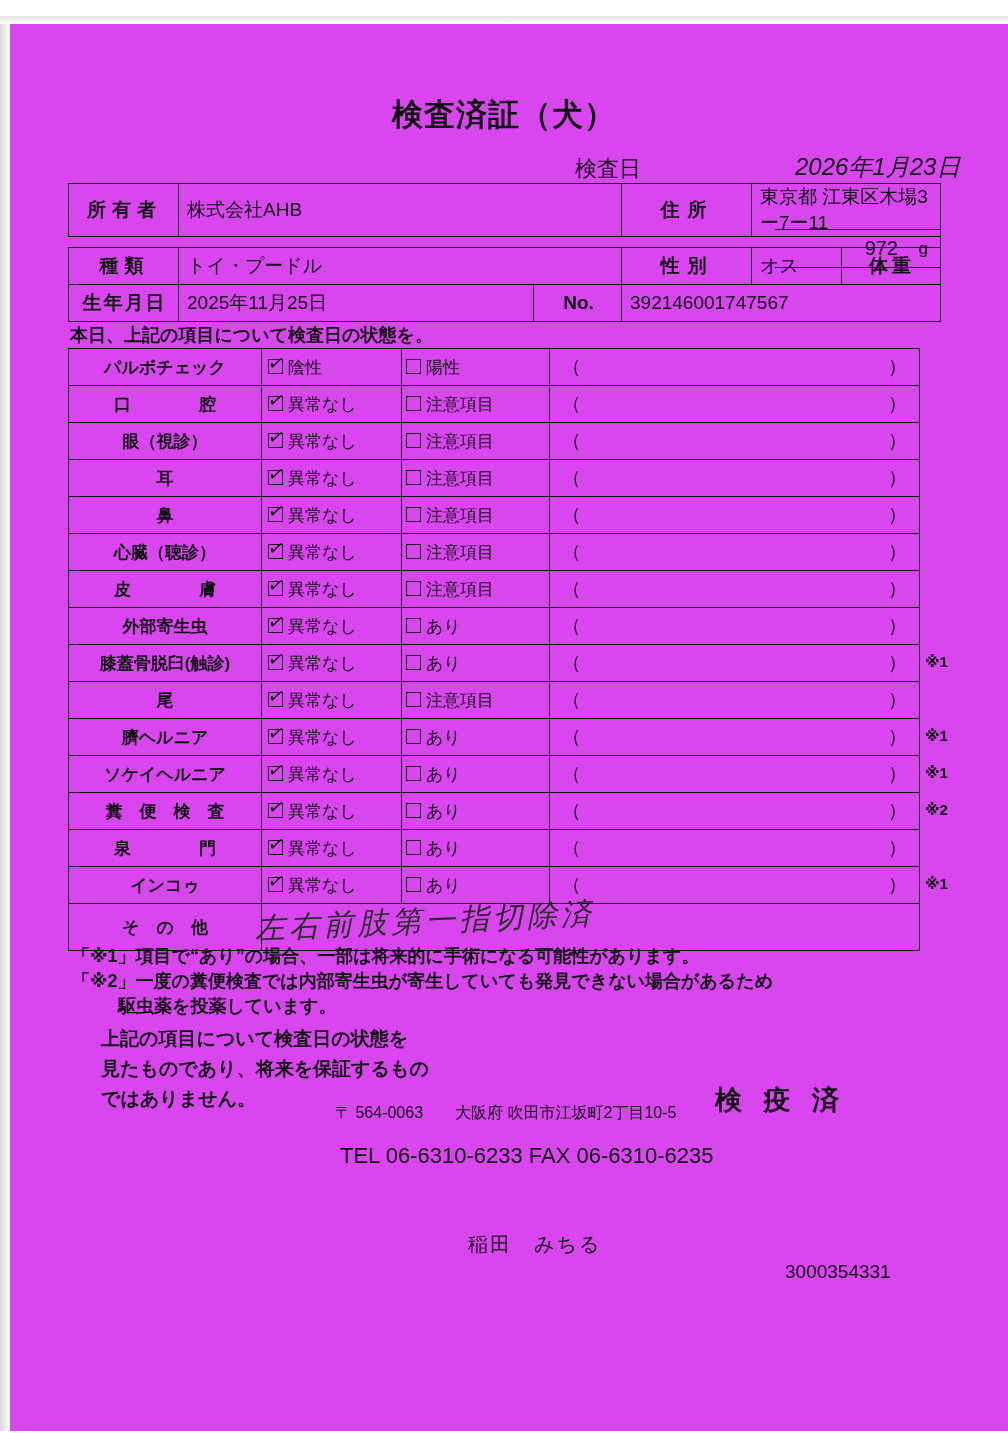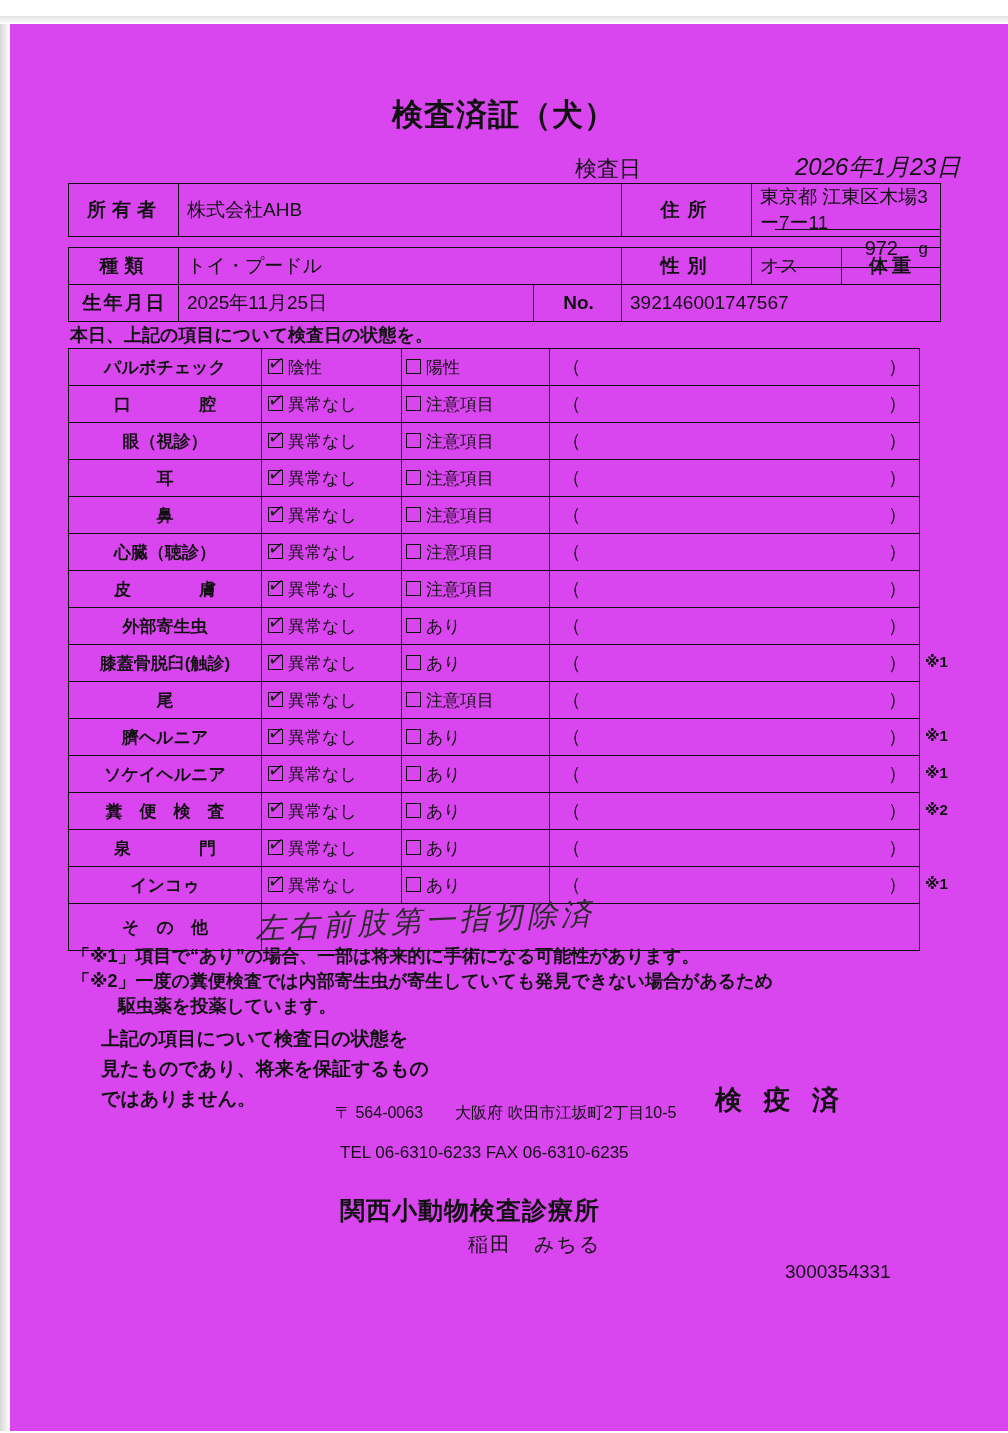--- a/index.html
+++ b/index.html
@@ -190,21 +190,21 @@
 
   .addr {
     position: absolute;
     left: 335px; top: 1087px;
     font-size: 16px;
     white-space: nowrap;
   }
   .tel {
     position: absolute;
     left: 340px; top: 1127px;
-    font-size: 17px;
+    font-size: 22px;
     white-space: nowrap;
   }
   .clinic {
     position: absolute;
     left: 340px; top: 1178px;
     font-size: 25px;
     font-weight: bold;
     letter-spacing: 1px;
   }
   .vet {
@@ -427,21 +427,20 @@
   <div class="disc">
     <div>上記の項目について検査日の状態を</div>
     <div>見たものであり、将来を保証するもの</div>
     <div>ではありません。</div>
   </div>
 
   <div class="stamp">検 疫 済</div>
 
   <div class="addr">〒 564-0063　　大阪府 吹田市江坂町2丁目10-5</div>
   <div class="tel">TEL 06-6310-6233   FAX 06-6310-6235</div>
-  <div class="clinic">関西小動物検査診療所</div>
   <div class="vet">稲田　みちる</div>
   <div class="serial">3000354331</div>
 <div class="asterisk" style="left: 925px; top: 637px;">※1</div>
     <div class="asterisk" style="left: 925px; top: 711px;">※1</div>
     <div class="asterisk" style="left: 925px; top: 748px;">※1</div>
     <div class="asterisk" style="left: 925px; top: 785px;">※2</div>
     <div class="asterisk" style="left: 925px; top: 859px;">※1</div>
   </div>
 
 </body></html>

